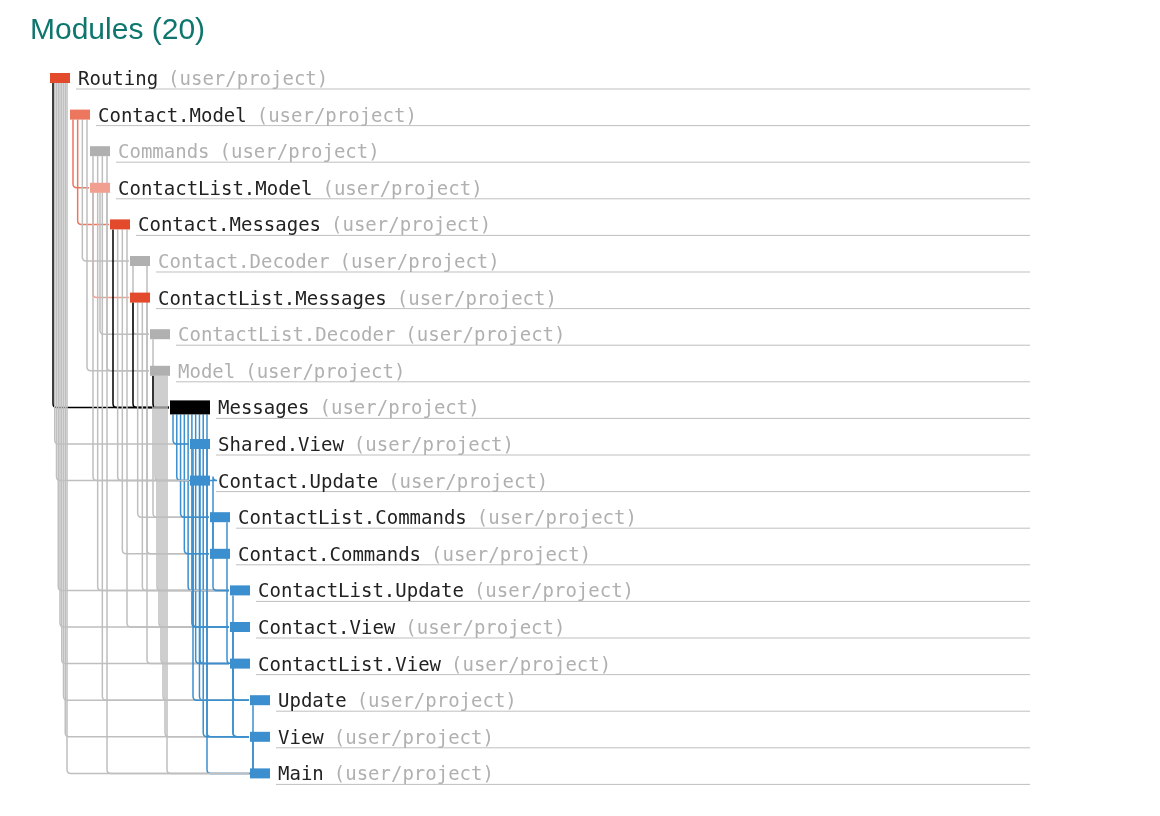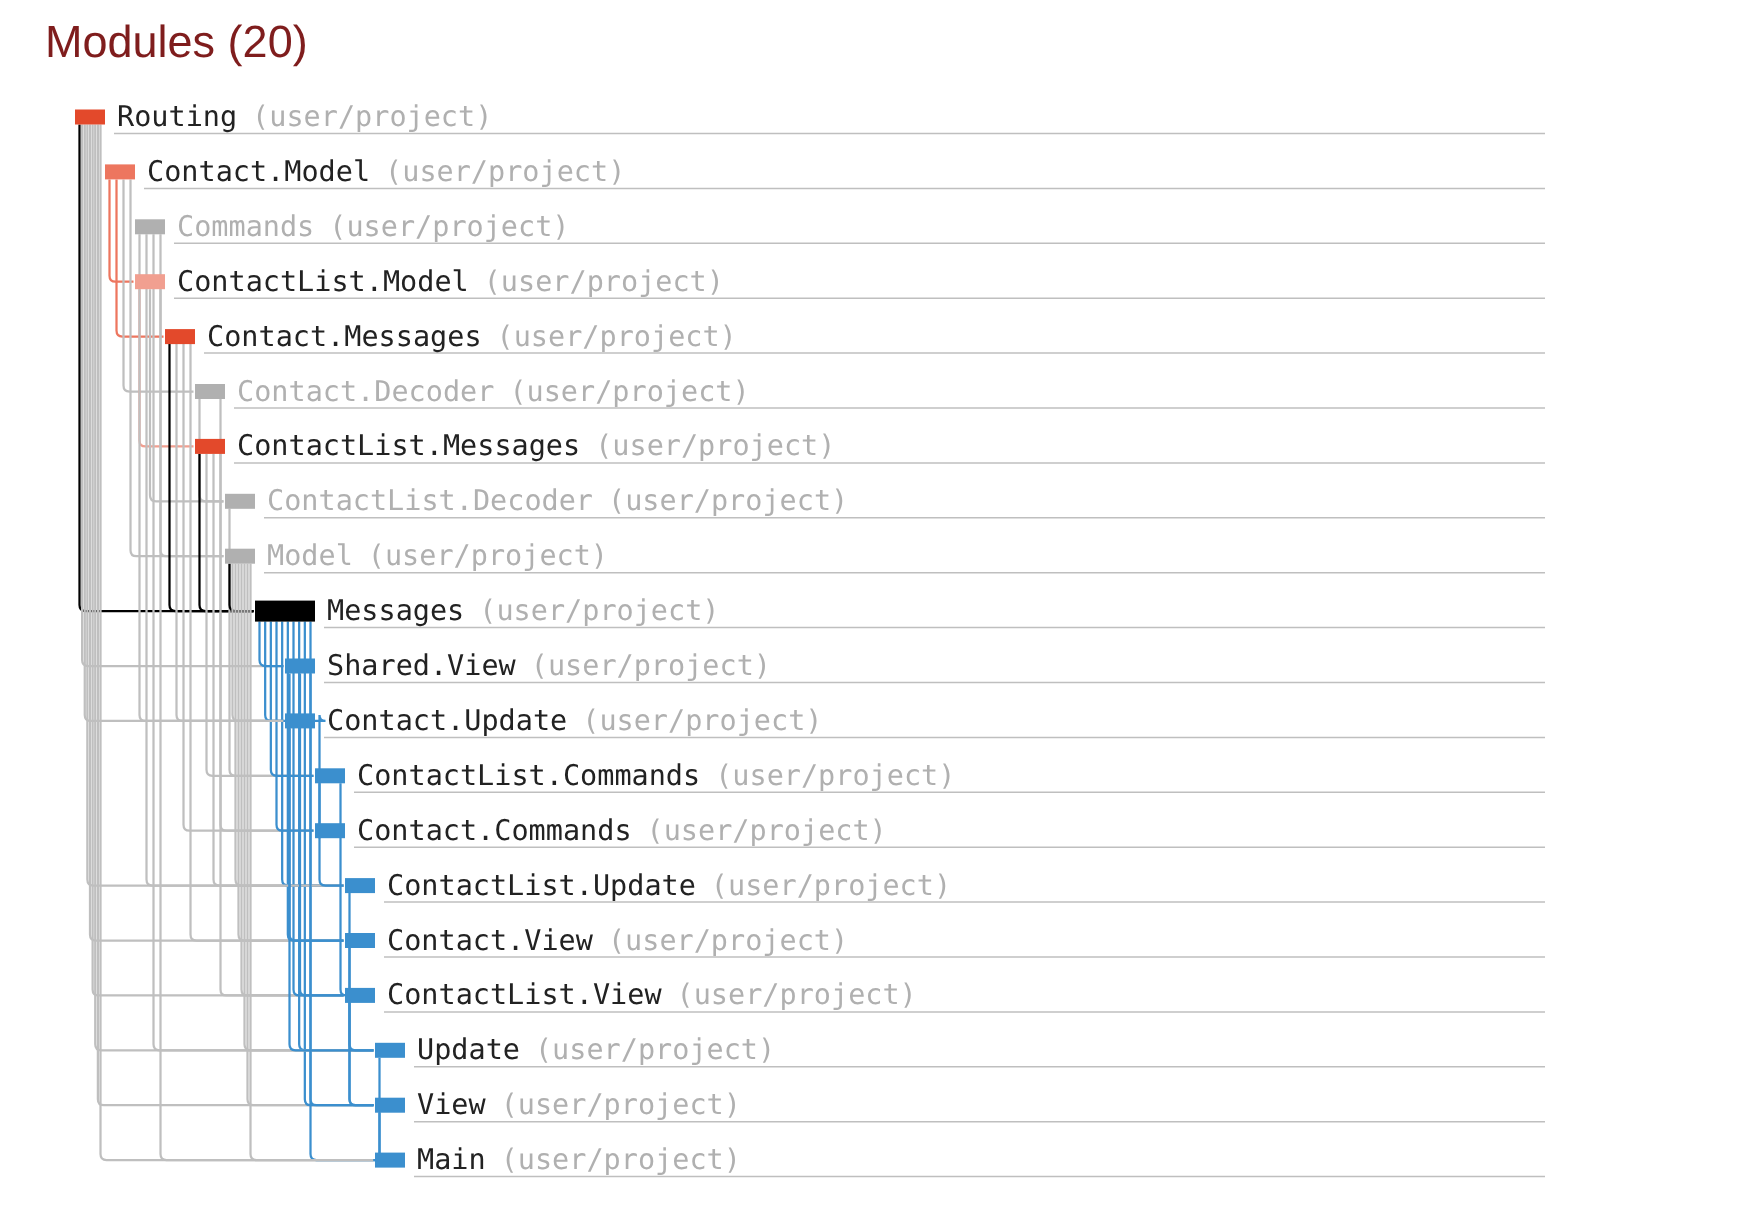--- a/index.html
+++ b/index.html
@@ -1,17 +1,17 @@
 <!DOCTYPE html>
 <html><head>
 <meta charset="utf-8">
 <style>
   html,body{margin:0;padding:0;background:#fff;font-family:-apple-system,BlinkMacSystemFont,"Helvetica Neue",Arial,sans-serif;}
   .page{padding:12px 30px 30px 30px;}
-  h1{font-size:30px;font-weight:400;margin:0 0 14px 0;color:#7f1d1d;}
+  h1{font-size:30px;font-weight:400;margin:0 0 14px 0;color:#0f766e;}
   svg{display:block;}
   .nlabel{font-family:"Menlo","DejaVu Sans Mono","Lucida Console",monospace;font-size:19px;dominant-baseline:middle;}
   .nlabel .name{fill:#222;}
   .nlabel .pkg{fill:#b0b0b0;}
   .dim .name{fill:#b0b0b0;}
   .rule{stroke:#bfbfbf;stroke-width:1;}
 </style>
 </head>
 <body>
 <div class="page">

